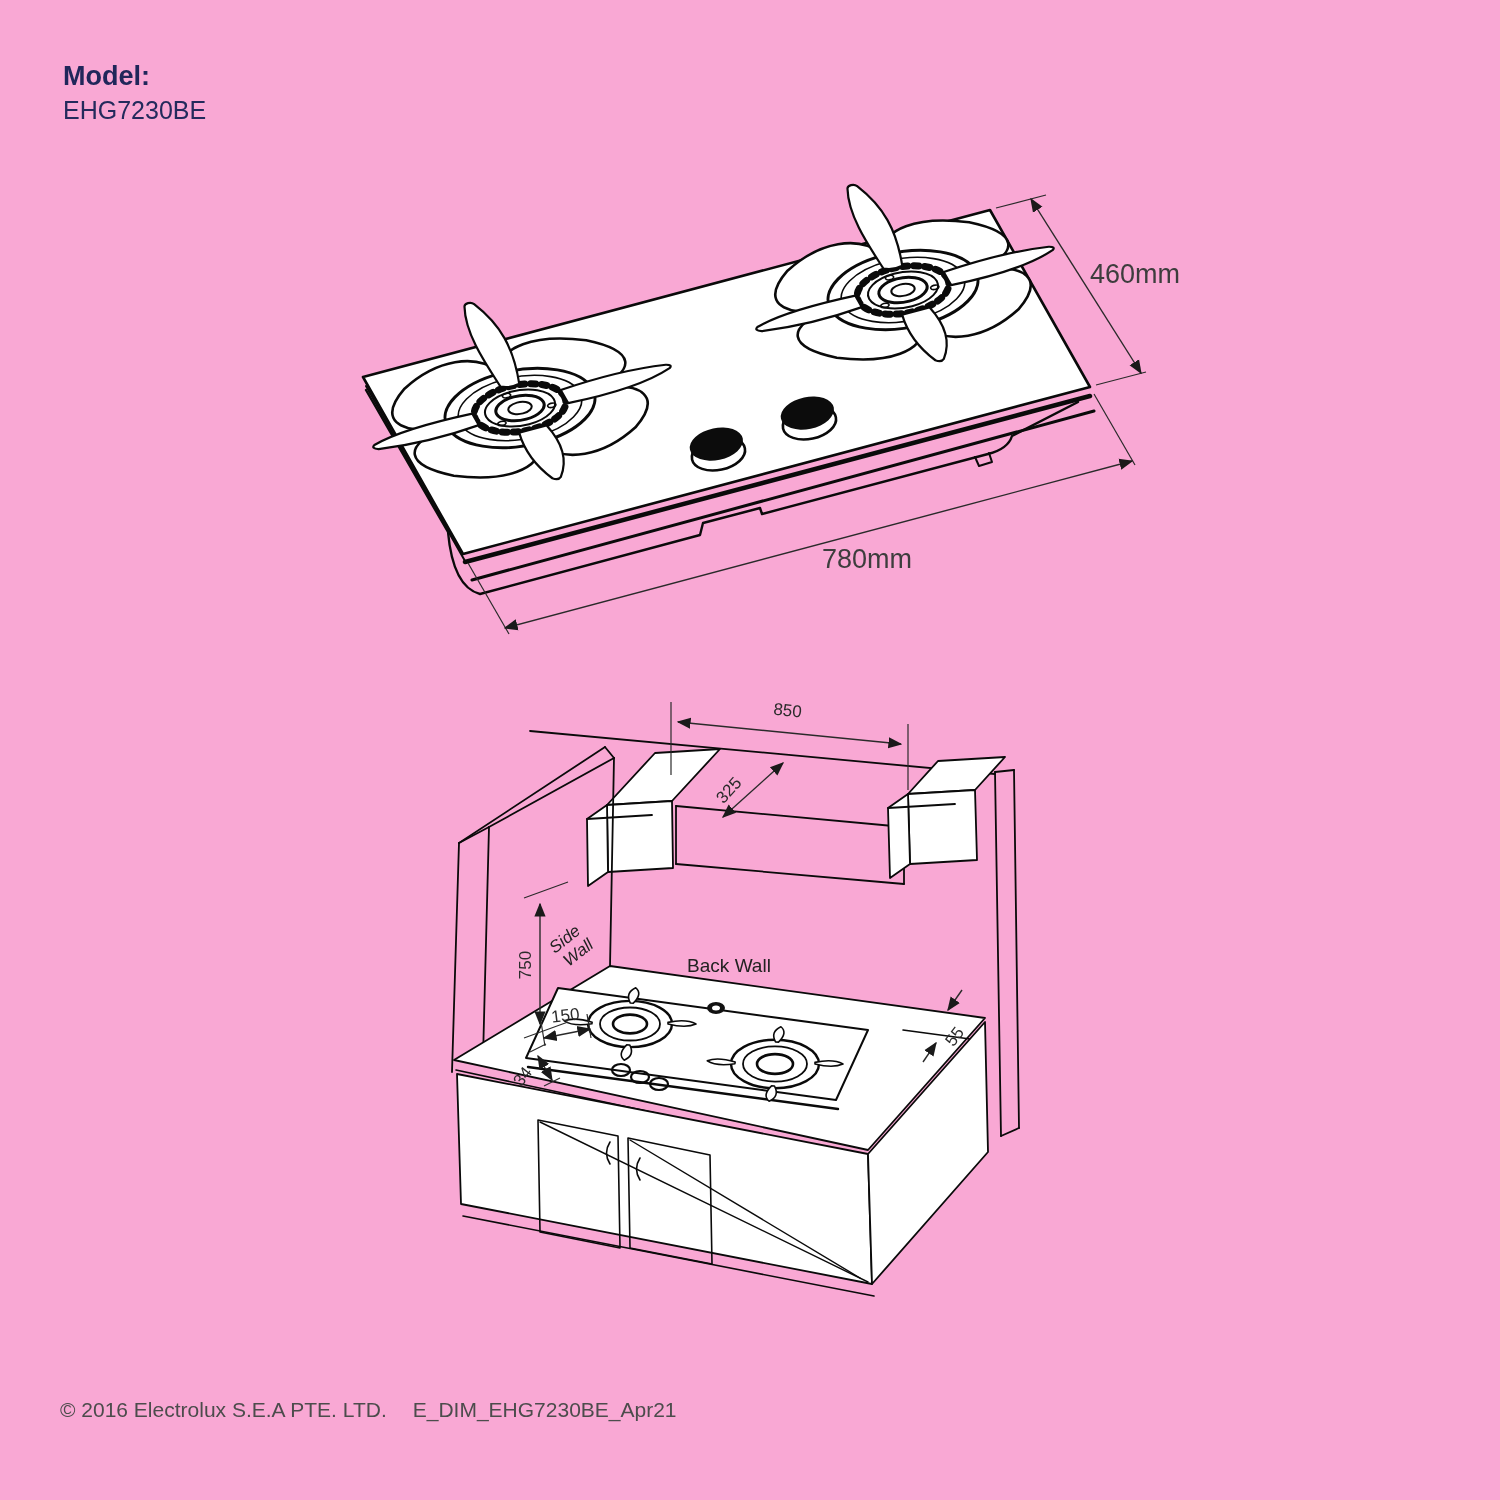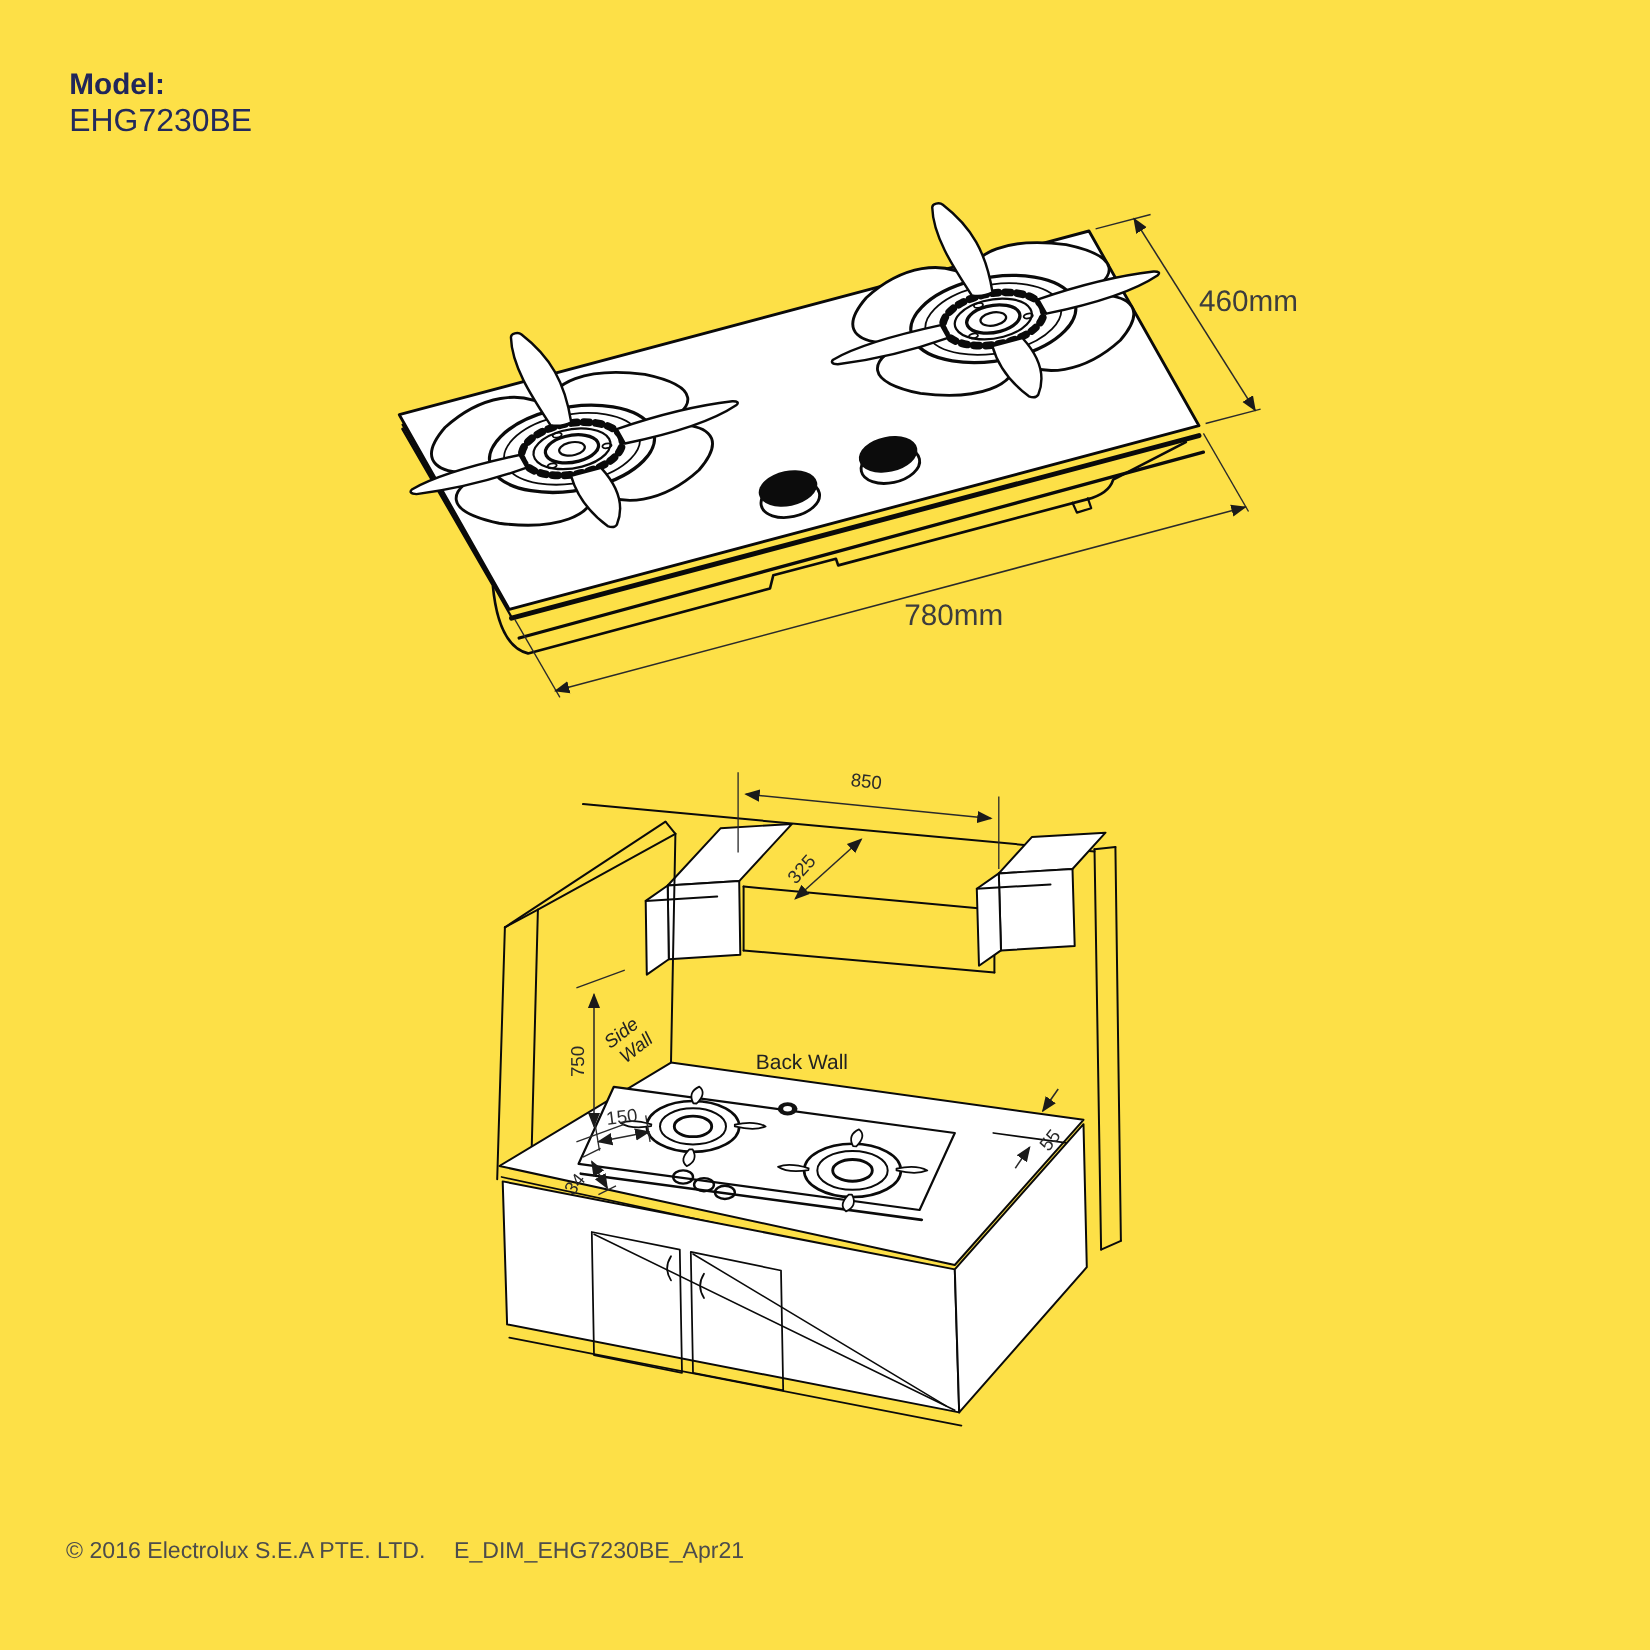--- a/index.html
+++ b/index.html
@@ -1,20 +1,20 @@
 <!DOCTYPE html>
 <html><head>
 <meta charset="utf-8">
 <style>
   html,body{margin:0;padding:0;background:#fff;}
-  .canvas{position:relative;width:1500px;height:1500px;background:#fde047;overflow:hidden;
+  .canvas{position:relative;width:1500px;height:1500px;background:#f9a8d4;overflow:hidden;
           font-family:"Liberation Sans", sans-serif;}
   .model-block{position:absolute;left:63px;top:60px;color:#20265a;}
   .model-label{font-weight:bold;font-size:27px;line-height:32px;}
-  .model-number{font-size:29px;line-height:36px;font-weight:400;color:#232a5c;}
+  .model-number{font-size:25px;line-height:36px;font-weight:400;color:#232a5c;}
   .footer{position:absolute;left:60px;top:1398px;font-size:21px;color:#4c4c4c;white-space:nowrap;}
   .footer .doc-code{margin-left:26px;text-align:center;}
   svg{position:absolute;left:0;top:0;}
   svg text{font-family:"Liberation Sans", sans-serif;fill:#333;}
   .dim-text{font-size:27px;fill:#3d3d3d;}
   .inst-text{font-size:17px;fill:#2b2b2b;}
   .wall-text{font-size:19px;fill:#222;}
   .sidewall-text{font-size:17px;font-style:italic;fill:#222;}
   .draw{stroke:#0a0a0a;fill:none;stroke-linecap:round;stroke-linejoin:round;}
   .fillw{fill:#ffffff;stroke:#0a0a0a;stroke-linejoin:round;}

